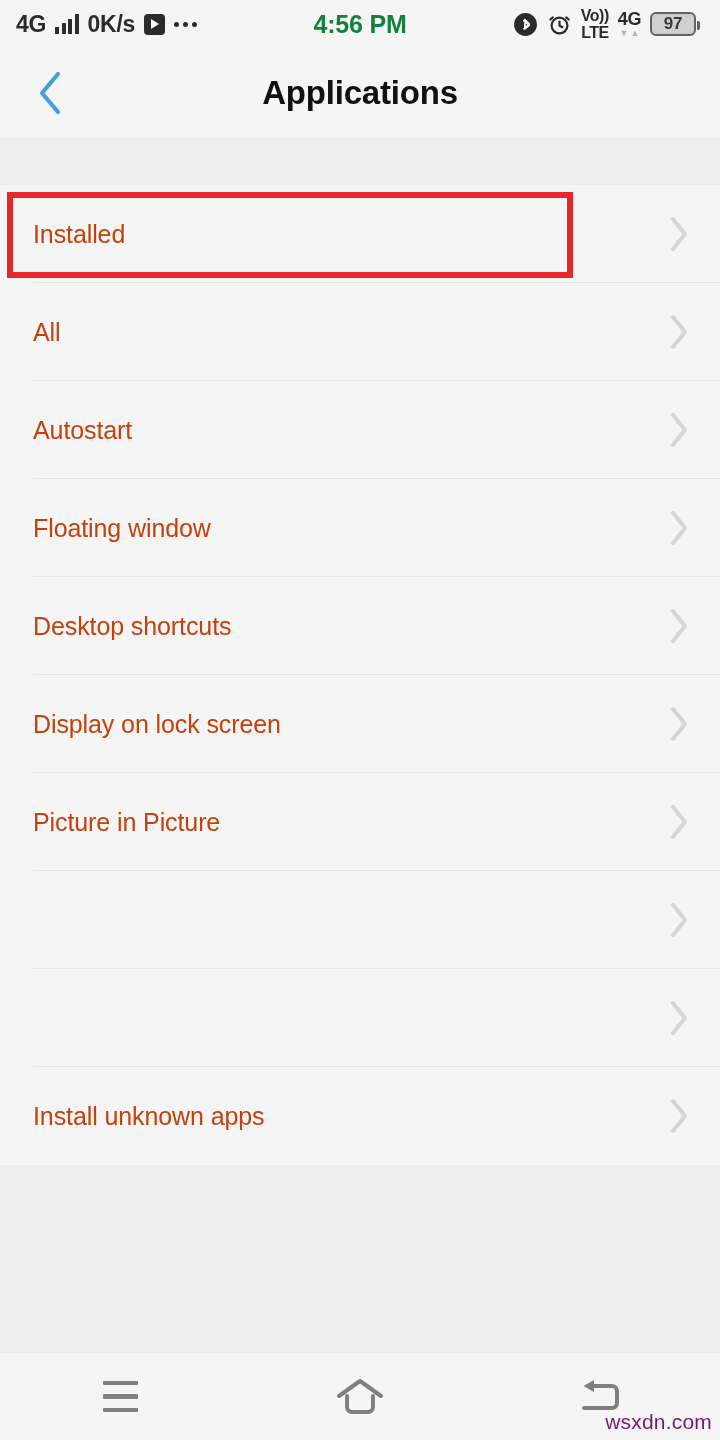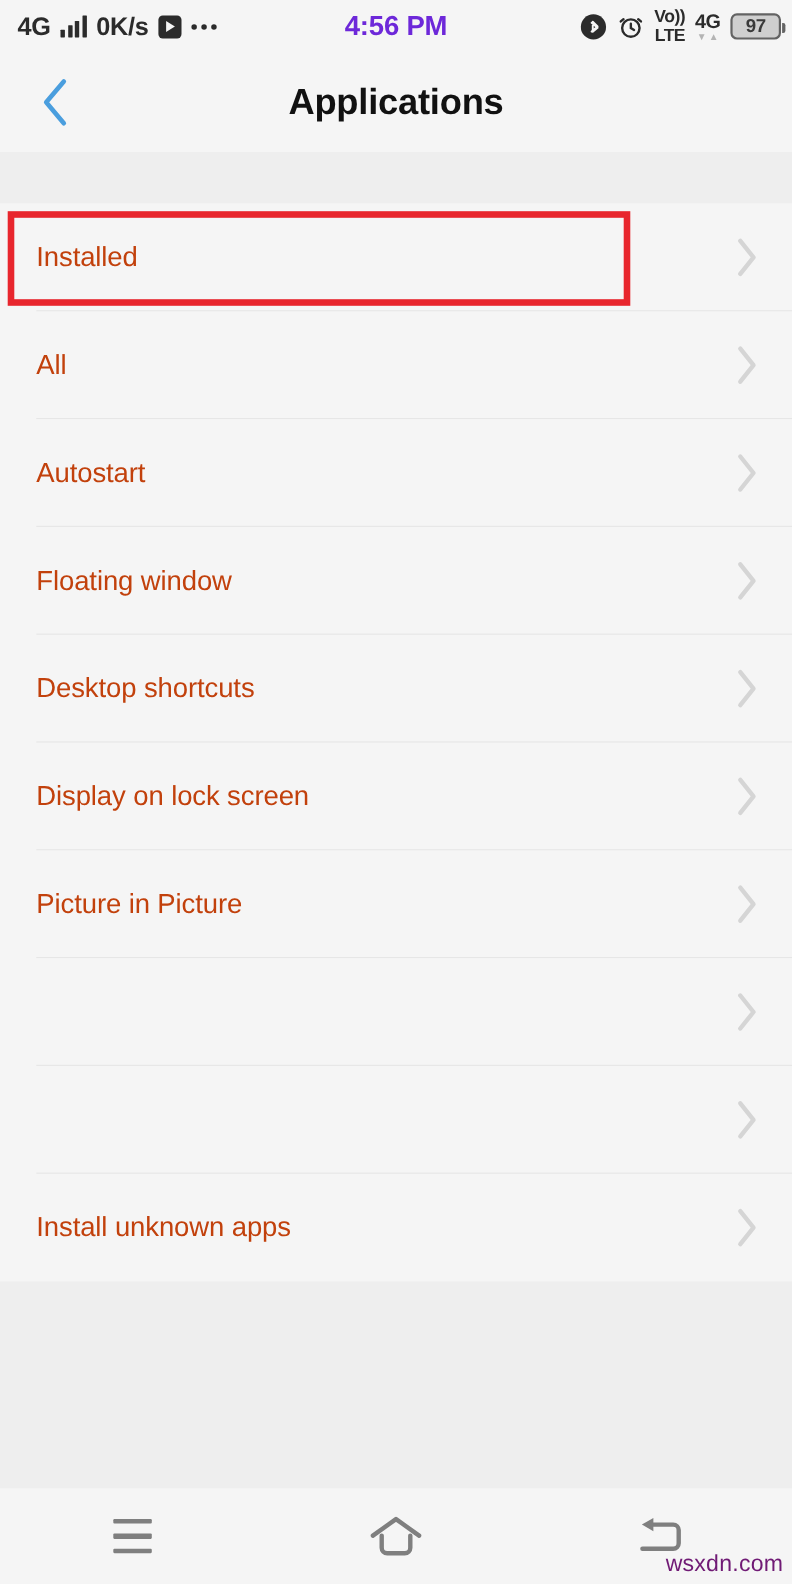--- a/index.html
+++ b/index.html
@@ -19,21 +19,21 @@
     background: #f5f5f5;
   }
 
   
   .status-bar {
     position: relative;
     height: 48px;
     background: #f5f5f5;
     display: flex;
     align-items: center;
-    padding: 0 10px 0 16px;
+    padding: 0 24px 0 16px;
   }
   .status-left {
     display: flex;
     align-items: center;
     gap: 9px;
   }
   .status-right {
     display: flex;
     align-items: center;
     gap: 9px;
@@ -51,21 +51,21 @@
     left: 0; right: 0;
     top: 0; bottom: 0;
     display: flex;
     align-items: center;
     justify-content: center;
     pointer-events: none;
   }
   .clock {
     font-size: 25px;
     font-weight: bold;
-    color: #6d28d9;
+    color: #15803d;
     letter-spacing: -0.2px;
   }
 
   
   .signal {
     display: flex;
     align-items: flex-end;
     gap: 2.5px;
     height: 20px;
   }

